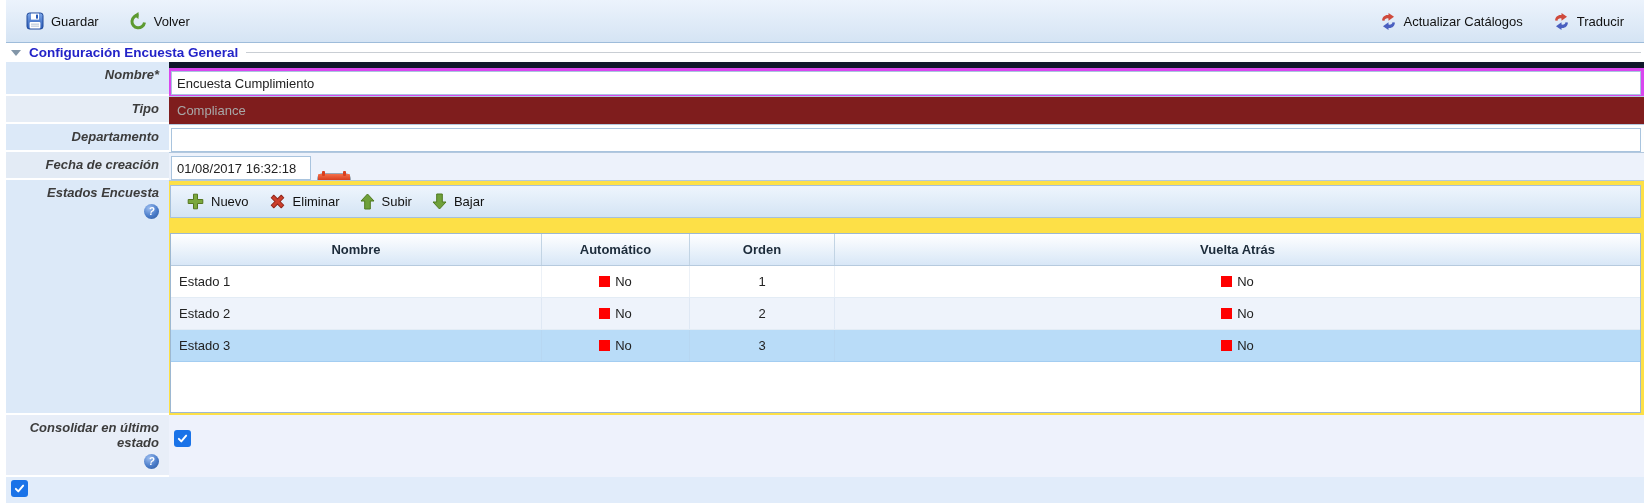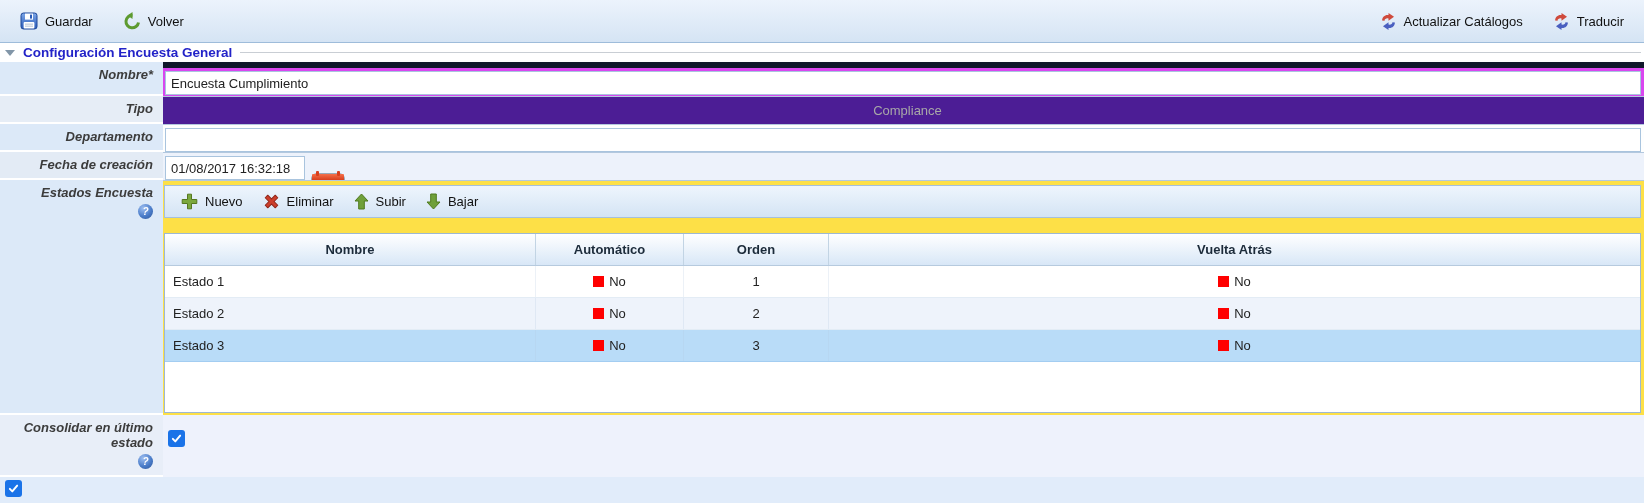--- a/index.html
+++ b/index.html
@@ -1,19 +1,19 @@
 <!DOCTYPE html>
 <html><head>
 <meta charset="utf-8">
 <style>
   * { margin:0; padding:0; box-sizing:border-box; }
   html,body { width:1644px; height:503px; background:#fff; overflow:hidden;
     font-family:"Liberation Sans", sans-serif; font-size:13px; color:#222; }
 
-  .app { width:1644px; height:503px; display:flex; flex-direction:column; }
+  .app { width:1644px; height:503px; display:flex; flex-direction:column;padding-left:6px; }
 
   
   .topbar { height:43px; flex:0 0 43px; display:flex; align-items:center;
     padding:0 14px; background:linear-gradient(#ecf3fc,#d5e4f4);
     border-bottom:1px solid #9ebcda; }
   .topbar .spacer { flex:1; }
   .tb-btn { display:inline-flex; align-items:center; gap:7px; padding:3px 6px;
     cursor:pointer; color:#111; white-space:nowrap; }
   .tb-btn + .tb-btn { margin-left:18px; }
   .tb-btn svg { display:block; }
@@ -28,21 +28,21 @@
   .section-rule { flex:1; height:1px; background:#c9ced4; margin:0 3px 0 8px; }
 
   
   .form { flex:1; display:flex; flex-direction:column; }
   .frow { display:flex; }
   .flabel { flex:0 0 163px; width:163px; padding:5px 10px 0 4px; text-align:right;
     font-weight:bold; color:#3c3c3c; border-bottom:2px solid #fff;font-style:italic; }
   .ffield { flex:1; position:relative; }
 
   .r1 { height:34px; } .r1 .flabel{ background:#dce9f8; } .r1 .ffield{ background:#d946ef; border-top:6px solid #0f172a; }
-  .r2 { height:28px; } .r2 .flabel{ background:#e6edf6; } .r2 .ffield{ background:#4c1d95; border-top:1px solid #b3c8de;text-align:center; }
+  .r2 { height:28px; } .r2 .flabel{ background:#e6edf6; } .r2 .ffield{ background:#7f1d1d; border-top:1px solid #b3c8de; }
   .r3 { height:28px; } .r3 .flabel{ background:#dce9f8; } .r3 .ffield{ background:#fdfefe; border-top:1px solid #b3c8de; }
   .r4 { height:28px; } .r4 .flabel{ background:#e3ebf5; } .r4 .ffield{ background:#edf2fb; border-top:1px solid #b3c8de; }
   .r5 { height:235px; } .r5 .flabel{ background:#dce9f8; } .r5 .ffield{ background:#fde047; border-top:1px solid #b3c8de; }
   .r6 { height:62px; } .r6 .flabel{ background:#e8eef8; } .r6 .ffield{ background:#eef2fc; }
   .r7 { flex:1; } .r7 .flabel{ background:#dcead9; background:#dde9f8; } .r7 .ffield{ background:#e1ecfa; }
 
   .txt-input { height:24px; margin:3px 2px 0 2px; width:calc(100% - 5px);
     border:1px solid #a9c4de; padding:0 5px; font:13px "Liberation Sans",sans-serif;
     color:#222; background:#fff; outline:none; }
   .disabled-val { padding:6px 0 0 8px; color:#a8a8a8; }

